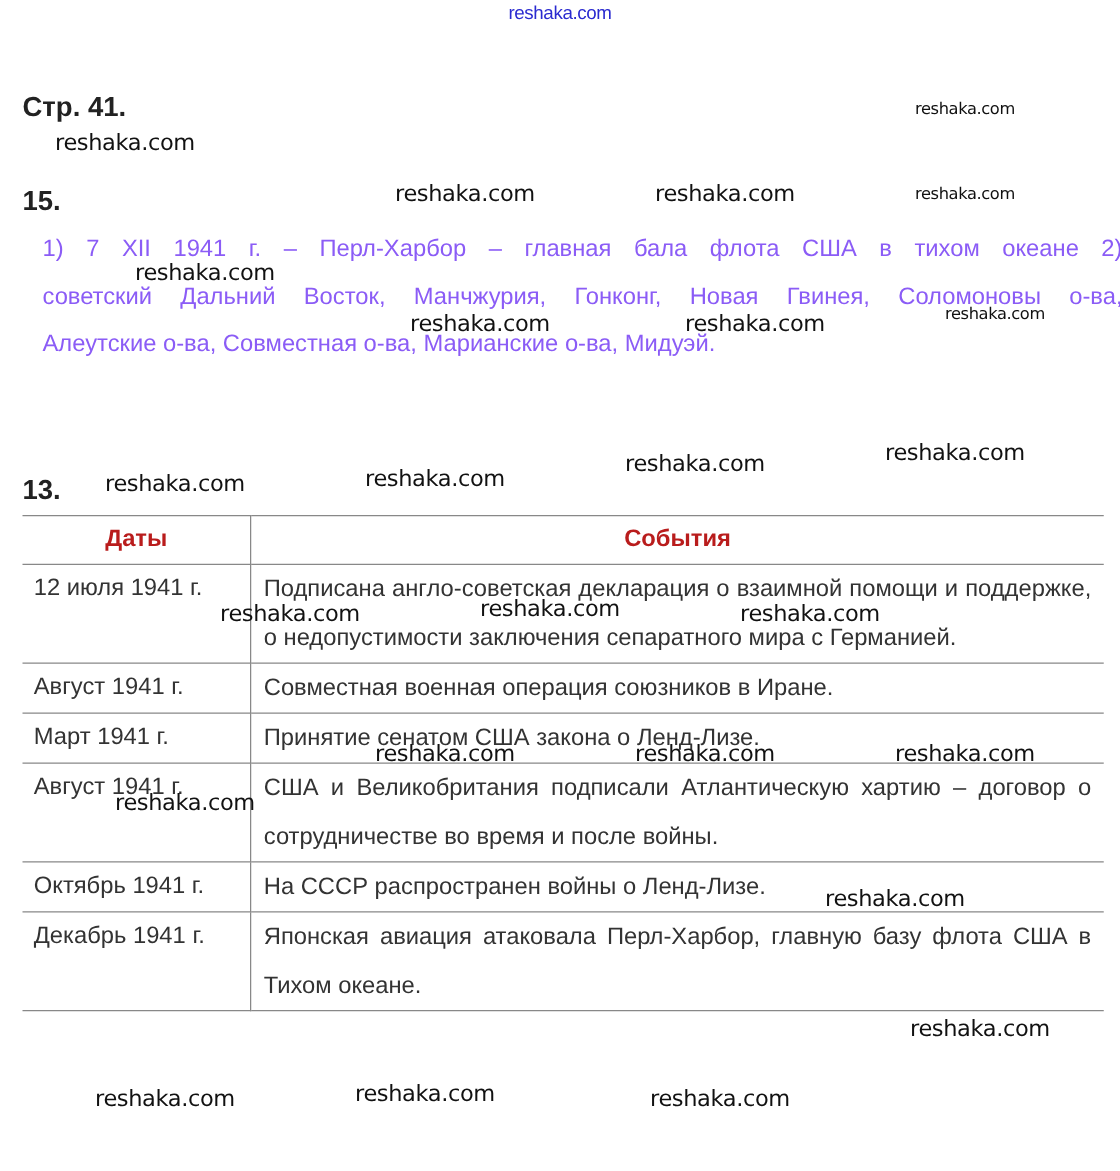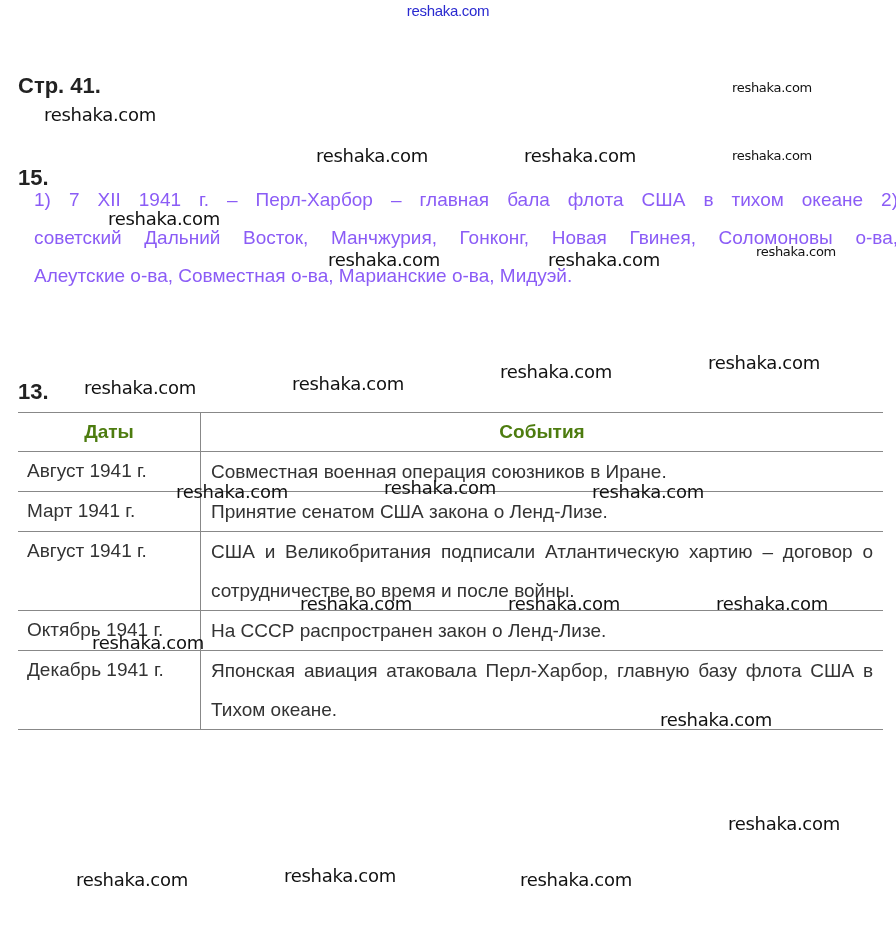--- a/index.html
+++ b/index.html
@@ -6,65 +6,69 @@
   body { width:896px; height:937px; position:relative; overflow:hidden; font-family:"Liberation Sans", sans-serif; color:#222; }
   .top-mark { position:absolute; left:0; width:896px; top:2px; text-align:center; font-size:15px; color:#2a2ad0; font-family:"Liberation Sans", sans-serif; letter-spacing:-0.3px; }
   .heading { position:absolute; left:18px; font-size:22px; font-weight:bold; color:#222; }
   .para { position:absolute; left:34px; width:864px; font-size:19px; line-height:38px; text-align:justify; color:#8b5cf6; }
   .para .line { display:block; text-align:justify; text-align-last:justify; white-space:nowrap; }
   .para .line.last { text-align-last:left; }
   .wm { position:absolute; font-family:"DejaVu Sans", sans-serif; font-size:18px; color:#111; z-index:5; white-space:nowrap; letter-spacing:-0.3px; }
   .wm.small { font-size:13px; }
   table.events { position:absolute; left:18px; top:412px; width:865px; border-collapse:collapse; font-size:19px; color:#333; }
   table.events td, table.events th { border:1px solid #888; vertical-align:top; padding:0 8px; }
-  table.events th { font-weight:bold; color:#4d7c0f; height:38px; line-height:38px; font-size:19px;text-align:center; }
+  table.events th { font-weight:bold; color:#b91c1c; height:38px; line-height:38px; font-size:19px;text-align:center; }
   table.events td.date { width:165px; line-height:38px; white-space:nowrap; padding-left:9px; }
   table.events td.event { line-height:39px; text-align:justify; padding-left:10px; padding-right:10px; }
   table.events tr.body-row td { border-left:none; border-right:none; }
   table.events td.date { border-right:1px solid #888 !important; }
   table.events th:first-child { border-left:none; }
   table.events th:last-child { border-right:none; }
 </style>
 </head>
 <body>
 
 <div class="top-mark">reshaka.com</div>
 
 <div class="heading" style="top:73px;">Стр. 41.</div>
-<div class="heading" style="top:165px;">15.</div>
+<div class="heading" style="top:148px;">15.</div>
 
 <div class="para" style="top:181px;">
   <span class="line">1) 7 XII 1941 г. – Перл-Харбор – главная бала флота США в тихом океане 2)</span>
   <span class="line">советский Дальний Восток, Манчжурия, Гонконг, Новая Гвинея, Соломоновы о-ва,</span>
   <span class="line last">Алеутские о-ва, Совместная о-ва, Марианские о-ва, Мидуэй.</span>
 </div>
 
 <div class="heading" style="top:379px;">13.</div>
 
 <table class="events">
   <tbody>
       <tr>
     <th>Даты</th>
     <th>События</th>
   </tr>
   <tr class="body-row">
+    <td class="date">12 июля 1941 г.</td>
+    <td class="event">Подписана англо-советская декларация о взаимной помощи и поддержке, о недопустимости заключения сепаратного мира с Германией.</td>
+  </tr>
+  <tr class="body-row">
     <td class="date">Август 1941 г.</td>
     <td class="event">Совместная военная операция союзников в Иране.</td>
   </tr>
   <tr class="body-row">
     <td class="date">Март 1941 г.</td>
     <td class="event">Принятие сенатом США закона о Ленд-Лизе.</td>
   </tr>
   <tr class="body-row">
     <td class="date">Август 1941 г.</td>
     <td class="event">США и Великобритания подписали Атлантическую хартию – договор о сотрудничестве во время и после войны.</td>
   </tr>
   <tr class="body-row">
     <td class="date">Октябрь 1941 г.</td>
-    <td class="event">На СССР распространен закон о Ленд-Лизе.</td>
+    <td class="event">На СССР распространен войны о Ленд-Лизе.</td>
   </tr>
   <tr class="body-row">
     <td class="date">Декабрь 1941 г.</td>
     <td class="event">Японская авиация атаковала Перл-Харбор, главную базу флота США в Тихом океане.</td>
   </tr>
 </tbody>
   </table>
 
 <div class="wm small" style="left:732px; top:80px;">reshaka.com</div>
 <div class="wm" style="left:44px; top:104px;">reshaka.com</div>

